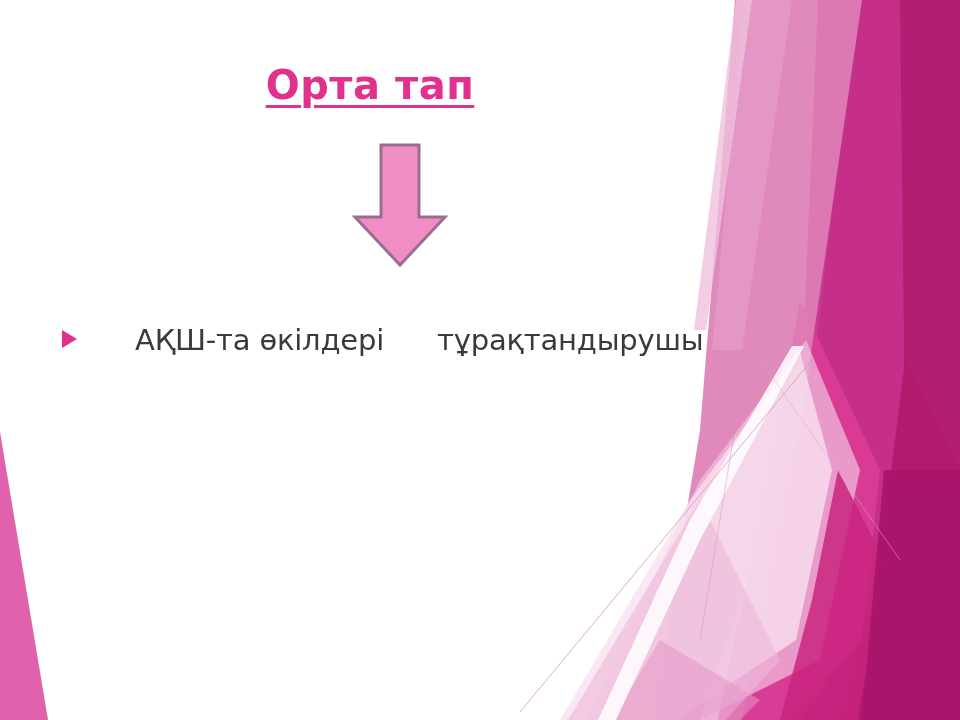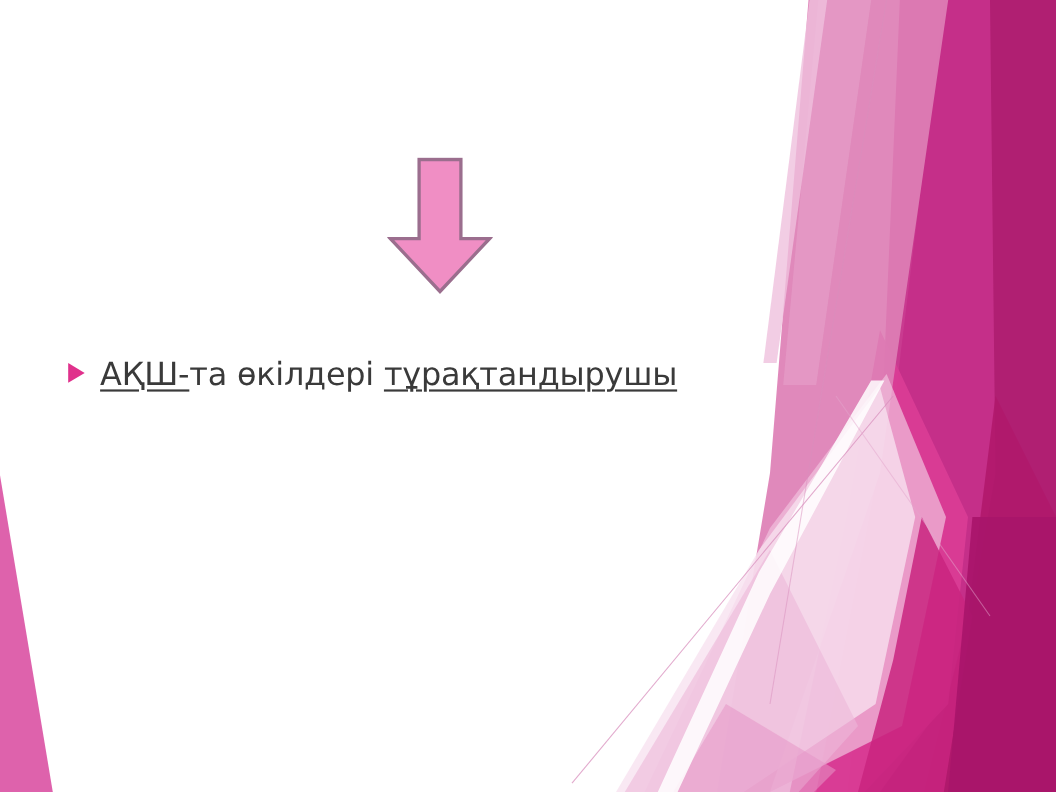--- a/index.html
+++ b/index.html
@@ -76,23 +76,23 @@
   }
   #body-text {
     flex: 1 1 auto;
     font-family: "DejaVu Sans", sans-serif;
     font-size: 29px;
     line-height: 44px;
     color: #3a3a3a;
     letter-spacing: -0.2px;
   }
   .u {
-    text-decoration: underline;
     text-decoration-thickness: 1.5px;
     text-underline-offset: 4px;
+    margin-left: 44px;
   }
   .brk { display: block; }
 </style>
 </head>
 <body>
 
 <div id="slide">
 
   <svg id="bg-decor" viewBox="0 0 960 720" preserveAspectRatio="none">
 
@@ -124,20 +124,23 @@
 
     <polygon points="838,470 884,560 858,720 780,720 812,600" fill="#C9247F" opacity="0.85"></polygon>
 
     <polygon points="884,470 960,470 960,720 862,720" fill="#A8156A" opacity="0.92"></polygon>
 
     <line x1="812" y1="360" x2="520" y2="712" stroke="#D98FBD" stroke-width="1" opacity="0.75"></line>
     <line x1="806" y1="0" x2="700" y2="640" stroke="#D98FBD" stroke-width="1" opacity="0.5"></line>
     <line x1="760" y1="360" x2="900" y2="560" stroke="#E3A6CC" stroke-width="1" opacity="0.5"></line>
   </svg>
 
+  <div id="title-block">
+    <span id="slide-title">Орта тап</span>
+  </div>
 
   <svg id="arrow-shape" viewBox="0 0 96 125" preserveAspectRatio="none">
     <polygon points="29,2 67,2 67,74 93,74 48,122 3,74 29,74" fill="#F08EC4" stroke="#9B6E8E" stroke-width="3" stroke-linejoin="miter"></polygon>
   </svg>
 
   <div id="body-block">
     <div id="bullet-marker"></div>
     <div id="body-text">
       <span class="brk">
         <span class="u">АҚШ-</span><span>та өкілдері </span><span class="u">тұрақтандырушы</span>

